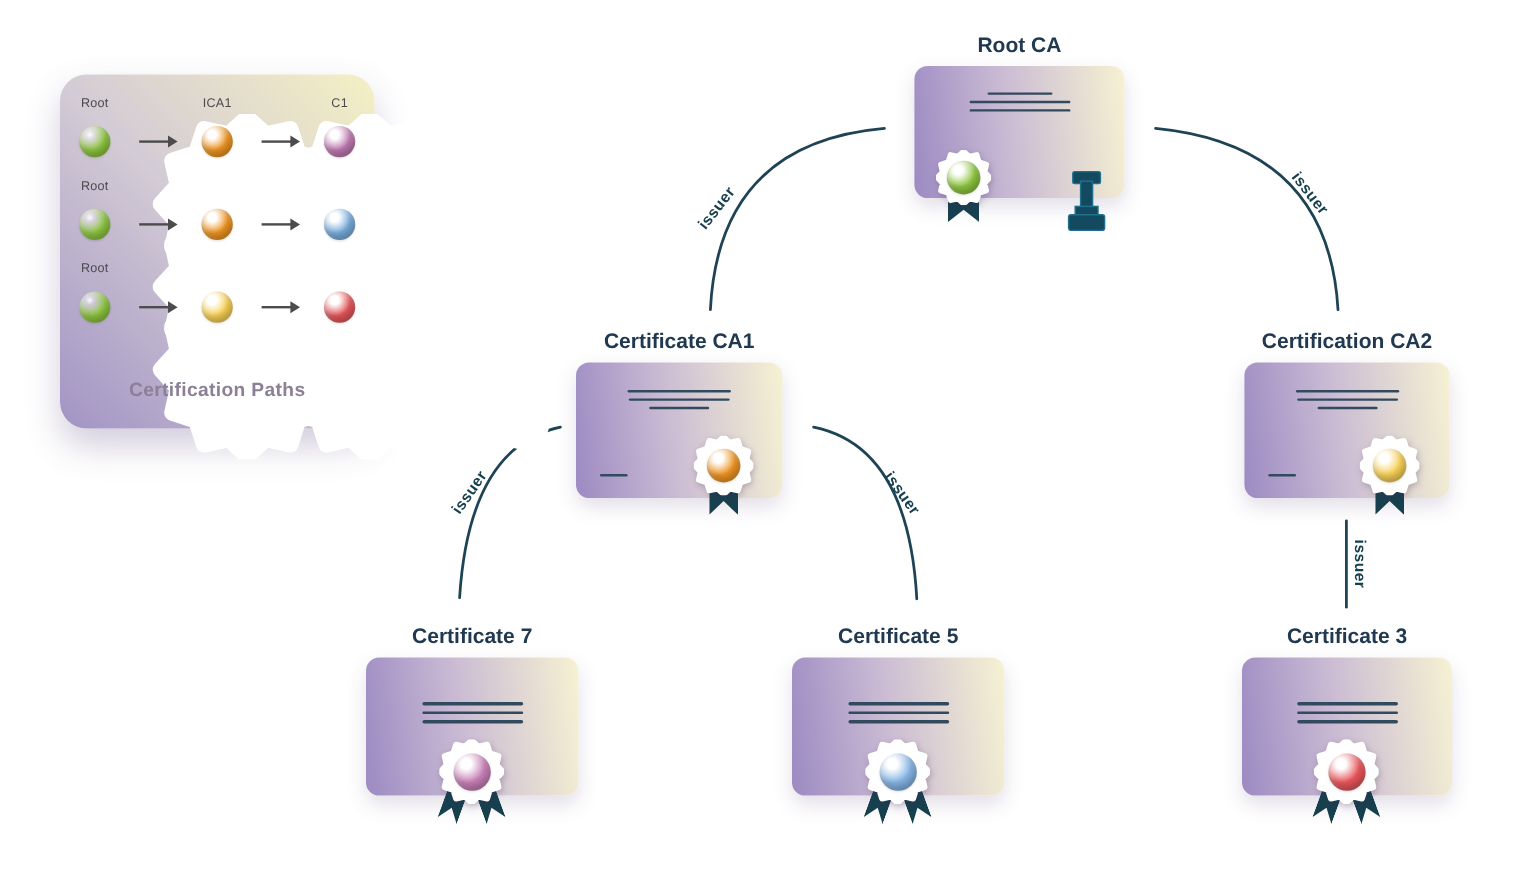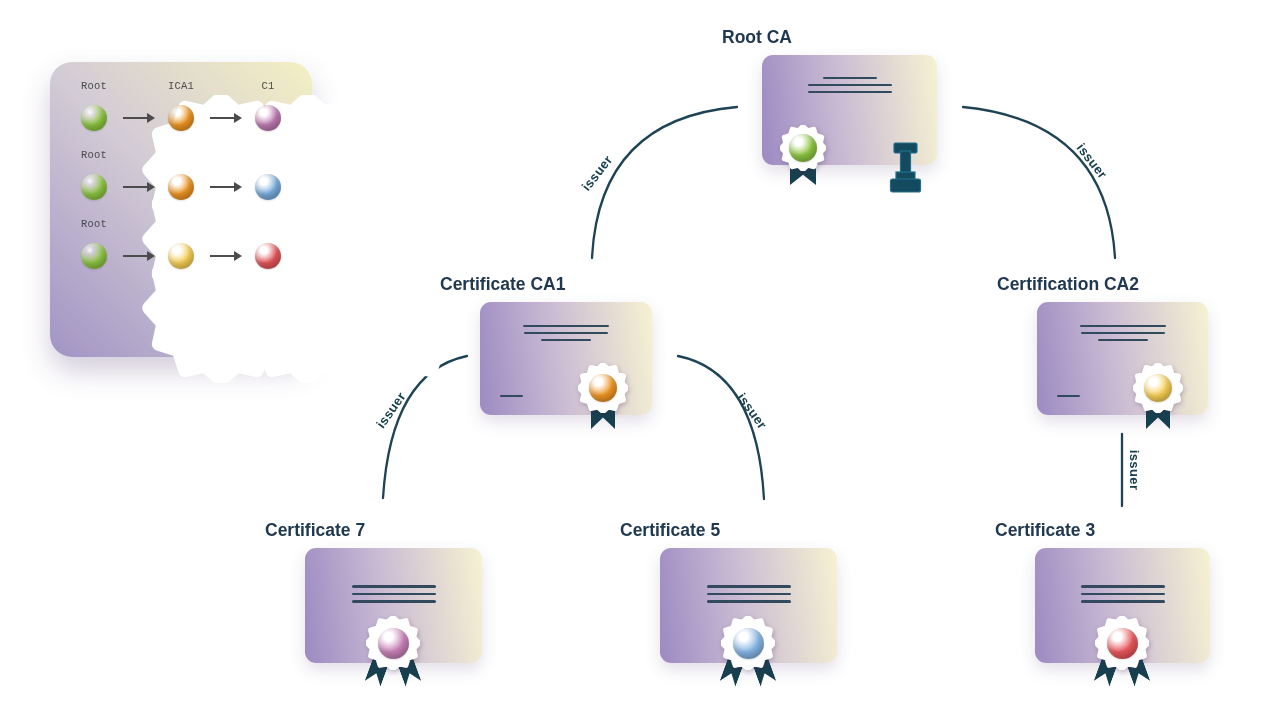--- a/index.html
+++ b/index.html
@@ -8,21 +8,21 @@
 
   
   #edges{position:absolute;left:0;top:0;width:1280px;height:728px;pointer-events:none;}
   #edges path{fill:none;stroke:#1d4355;stroke-width:2.3;stroke-linecap:round;}
 
   .issuer{position:absolute;transform:translate(-50%,-50%) rotate(var(--r));
           font-size:13px;font-weight:700;color:#17404f;letter-spacing:.4px;white-space:nowrap;}
 
   
   .node{position:absolute;}
-  .node-title{position:absolute;left:-40px;right:-40px;top:-28px;text-align:left;
+  .node-title{position:absolute;left:-40px;right:-40px;top:-28px;text-align:center;
               font-size:17.5px;font-weight:700;color:#203950;z-index:4;}
   .card{position:absolute;left:0;top:0;right:0;border-radius:11px;z-index:1;
         background:linear-gradient(83deg,#9c8ac2 0%,#cbbcd4 46%,#f6f2d2 100%);
         box-shadow:0 7px 16px rgba(100,80,130,.18);}
   .lines{position:absolute;left:0;right:0;display:flex;flex-direction:column;align-items:center;gap:4.5px;}
   .lines i{display:block;height:2.3px;background:#324a5e;border-radius:2px;}
   .lines.thick i{height:2.6px;}.w84{width:84px;}.w86{width:86px;}.w50{width:50px;}
   .sig{position:absolute;left:20px;top:93px;width:23px;height:2.4px;background:#324a5e;border-radius:2px;}
 
   
@@ -70,21 +70,21 @@
   .leaf .tail.l{top:100px;transform:rotate(20deg);}
   .leaf .tail.r{top:100px;transform:rotate(-20deg);}
   #n-cert1 .tail.l{left:71px;} #n-cert1 .tail.r{left:88px;}
   #n-cert2 .tail.l{left:71px;} #n-cert2 .tail.r{left:88px;}
   #n-cert3 .tail.l{left:70px;} #n-cert3 .tail.r{left:87px;}
 
   
   #legend{position:absolute;left:50px;top:62px;width:262px;height:295px;border-radius:22px;
           background:linear-gradient(225deg,#f4f0c3 0%,#d3cbd5 48%,#a294c4 100%);
           box-shadow:0 14px 28px rgba(110,90,140,.30);box-sizing:border-box;padding-top:18px;}
-  .lrow{display:flex;justify-content:center;margin-bottom:8px;font-family:Liberation Mono, monospace;}
+  .lrow{display:flex;justify-content:space-between;margin-bottom:8px;}
   .lcell{width:58px;display:flex;flex-direction:column;align-items:center;}
   .llabel{font-size:10.5px;color:#4b4b4d;margin-bottom:3px;letter-spacing:.2px;}
   .lbadge{position:relative;width:46px;height:46px;}
   .lbadge .ball{left:10px;top:10px;width:26px;height:26px;}
   .l-arrow{position:relative;width:29px;height:2px;background:#4c4c4c;margin-top:37px;}
   .l-arrow:after{content:"";position:absolute;right:-3px;top:-4px;width:0;height:0;
                  border-left:8px solid #4c4c4c;border-top:5px solid transparent;border-bottom:5px solid transparent;}
   .ltitle{position:absolute;left:0;right:0;bottom:22px;text-align:center;
           font-size:16px;font-weight:600;color:#8b8095;letter-spacing:.3px;}
 </style>
@@ -175,20 +175,21 @@
             </svg><span class="ball"></span></span>
       </div>
       <div class="l-arrow"></div>
       <div class="lcell">
         <span class="llabel">C3</span>
         <span class="lbadge" style="--ball: #e5565a;"><svg class="rosette">
               <use href="#rosette-shape"></use>
             </svg><span class="ball"></span></span>
       </div>
     </div>
+    <div class="ltitle">Certification Paths</div>
   </div>
 
   <div class="node" id="n-root">
     <div class="node-title">Root CA</div>
     <div class="card">
       <div class="lines">
           <i></i>
           <i></i>
           <i></i>
         </div>

